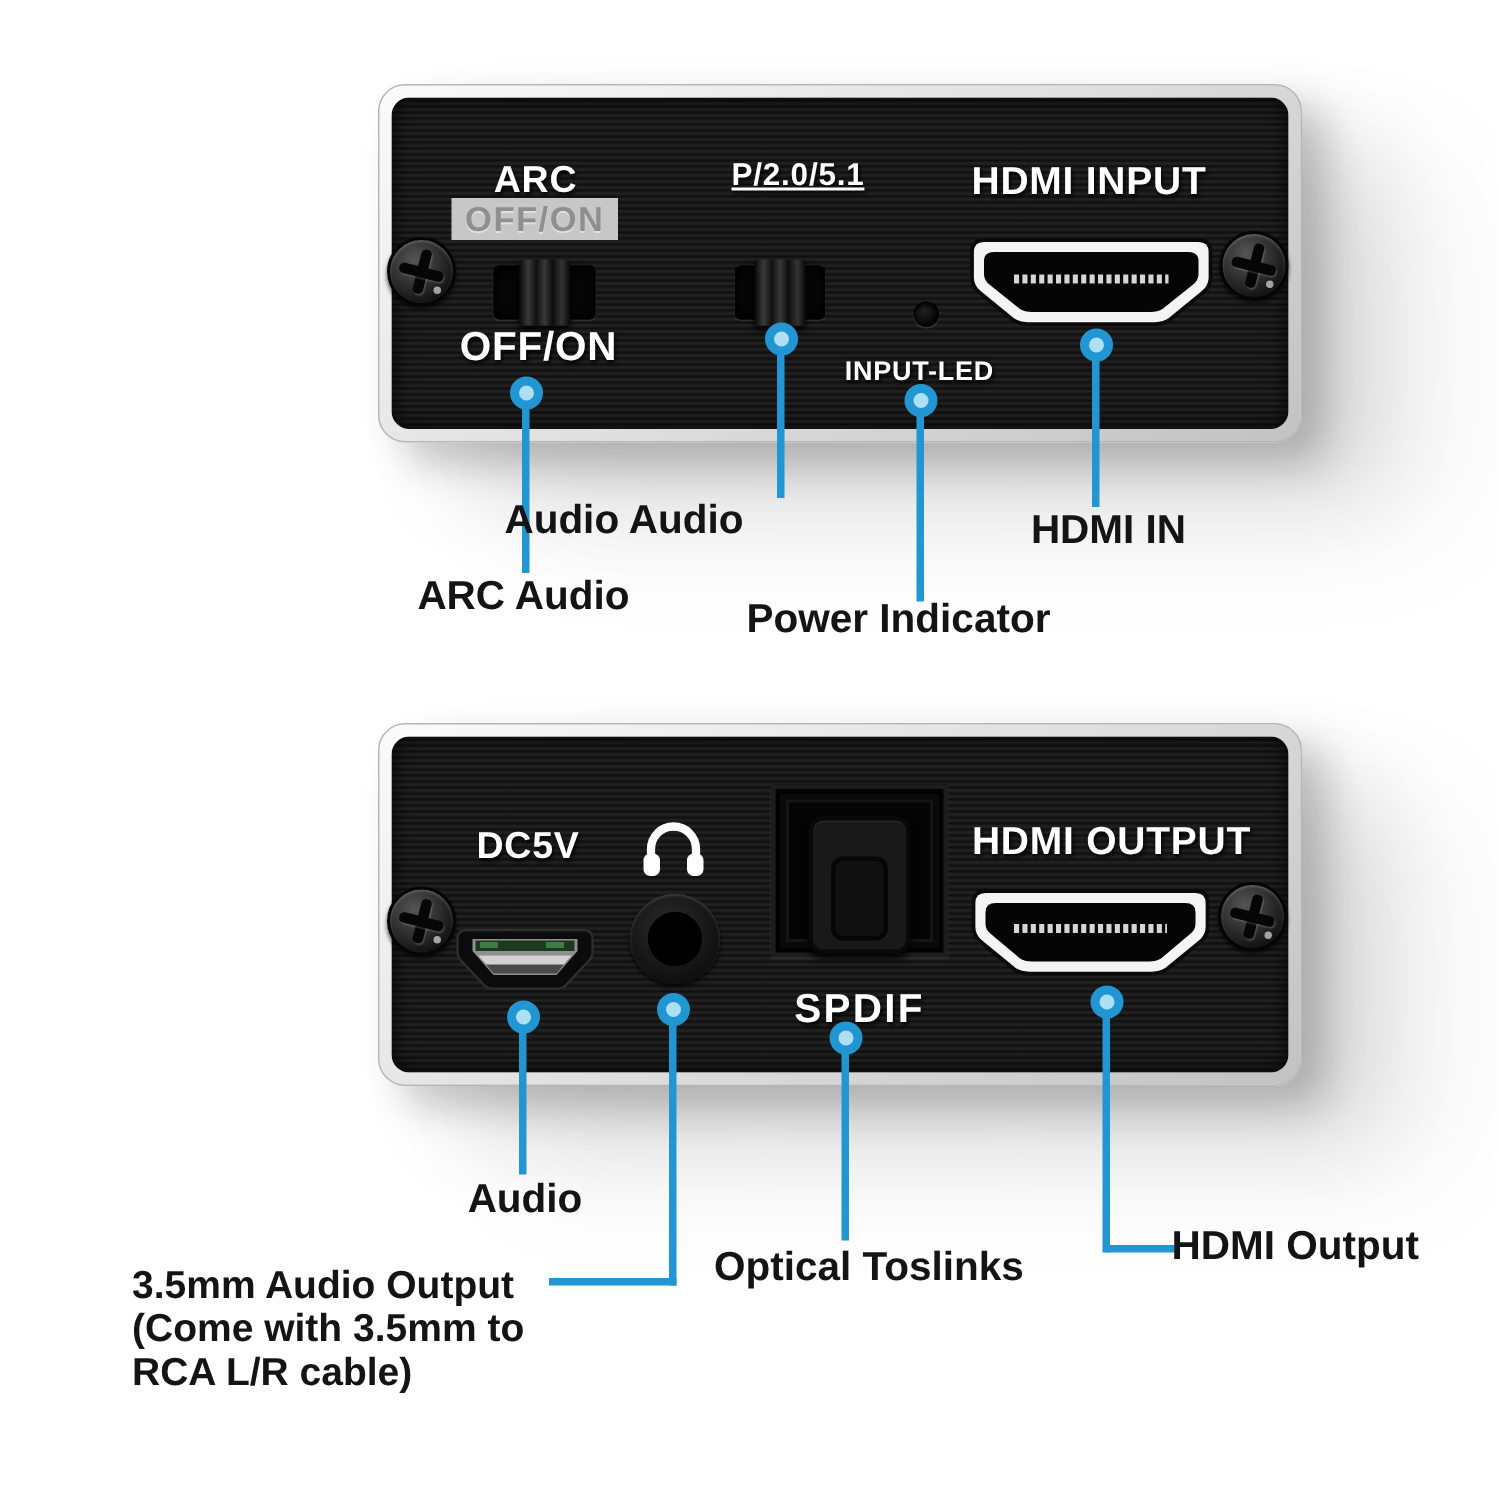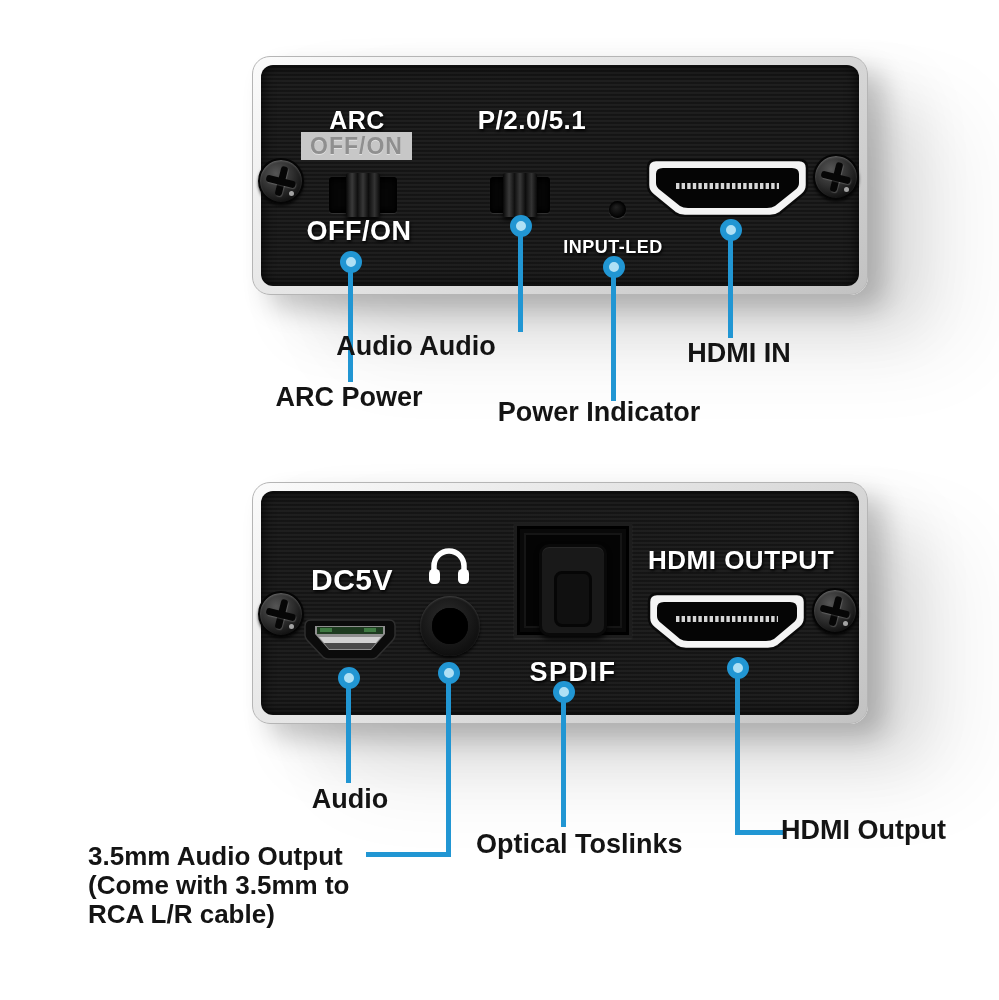--- a/index.html
+++ b/index.html
@@ -93,30 +93,31 @@
         <div class="screw-cross"></div>
           <div class="screw-glint"></div>
       </div>
 
       <div class="switch" style="left:68px;top:112px;width:68px;height:36px;">
           <div class="knob"></div>
         </div>
 
       <div class="ptext" style="left:30px;top:151px;width:136px;font-size:27px;">OFF/ON</div>
 
-      <div class="ptext" style="left:204px;top:40px;width:134px;font-size:26px;">P/2.0/5.1</div>
+      <div class="ptext" style="left:204px;top:40px;width:134px;font-size:21px;text-decoration:underline;">P/2.0/5.1</div>
 
       <div class="switch" style="left:229px;top:112px;width:60px;height:36px;">
           <div class="knob"></div>
         </div>
 
       <div class="led" style="left:348px;top:136px;"></div>
 
       <div class="ptext" style="left:288px;top:172px;width:128px;font-size:18px;">INPUT-LED</div>
 
+      <div class="ptext" style="left:376px;top:40px;width:178px;font-size:26px;">HDMI INPUT</div>
 
       <div style="position:absolute;left:385px;top:93px;">
         <svg width="163" height="60" viewBox="0 0 163 60">
           <path d="M10 2 H153 Q161 2 161 10 V27 Q161 33 156 37 L134 55 Q130 58 124 58 H39 Q33 58 29 55 L7 37 Q2 33 2 27 V10 Q2 2 10 2 Z" fill="#f4f4f4" stroke="#0a0a0a" stroke-width="2.5"></path>
           <path d="M17 10 H146 Q153 10 153 16 V25 Q153 29 149 32 L129 48 Q126 50 121 50 H42 Q37 50 34 48 L14 32 Q10 29 10 25 V16 Q10 10 17 10 Z" fill="#050505"></path>
           <line x1="30" y1="28" x2="133" y2="28" stroke="#d6d6d6" stroke-width="6" stroke-dasharray="3.4 2.2"></line>
         </svg>
       </div>
 
       <div class="screw" style="left:552px;top:89px;">
@@ -133,27 +134,27 @@
   <div class="dot" style="left:462px;top:215px;"></div>
 
   <div class="cline v" style="left:563px;top:266px;height:135px;"></div>
   <div class="dot" style="left:555px;top:256px;"></div>
 
   <div class="cline v" style="left:680px;top:229px;height:109px;"></div>
   <div class="dot" style="left:672px;top:219px;"></div>
 
   <div class="clabel center" style="left:268px;top:331px;width:200px;font-size:27px;">Audio Audio</div>
   <div class="clabel center" style="left:591px;top:338px;width:200px;font-size:27px;">HDMI IN</div>
-  <div class="clabel center" style="left:201px;top:382px;width:200px;font-size:27px;">ARC Power</div>
+  <div class="clabel center" style="left:201px;top:382px;width:200px;font-size:27px;">ARC Audio</div>
   <div class="clabel center" style="left:431px;top:397px;width:240px;font-size:27px;">Power Indicator</div>
 
   <div class="device" style="left:204px;top:482px;height:240px;">
     <div class="panel">
 
-      <div class="ptext" style="left:43px;top:72px;width:96px;font-size:30px;">DC5V</div>
+      <div class="ptext" style="left:43px;top:59px;width:96px;font-size:25px;">DC5V</div>
 
       <div style="position:absolute;left:166px;top:56px;">
         <svg width="44" height="38" viewBox="0 0 44 38">
           <path d="M7 27 V19 a15 15 0 0 1 30 0 V27" stroke="#fff" stroke-width="5.5" fill="none" stroke-linecap="round"></path>
           <rect x="2" y="22" width="11" height="15" rx="4.5" fill="#fff"></rect>
           <rect x="31" y="22" width="11" height="15" rx="4.5" fill="#fff"></rect>
         </svg>
       </div>
 
       <div class="screw" style="left:-3px;top:100px;">

